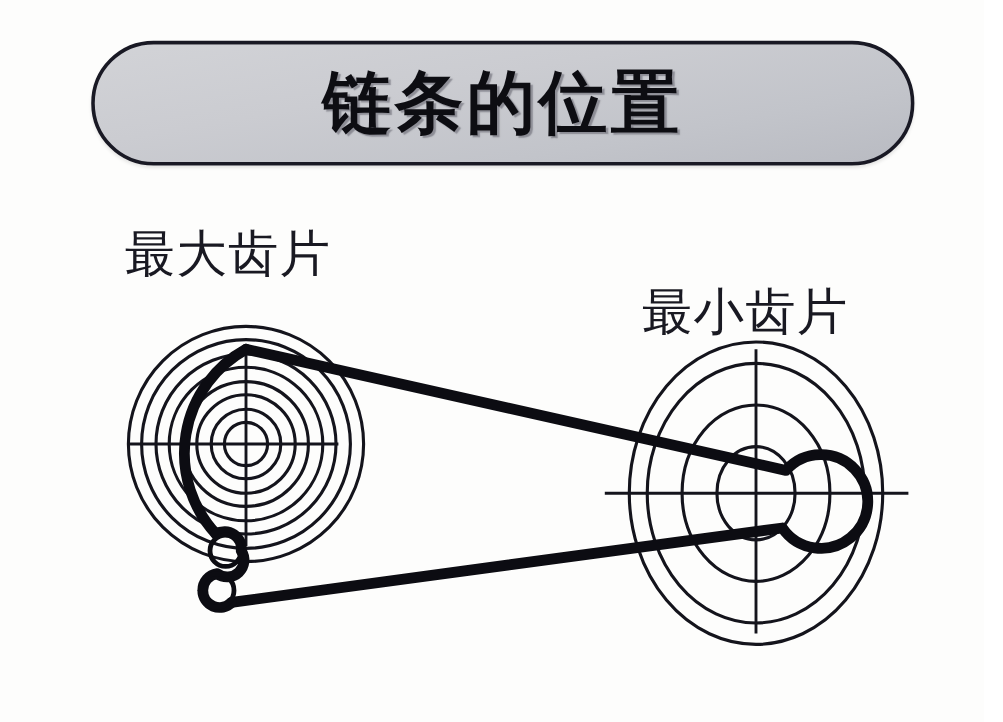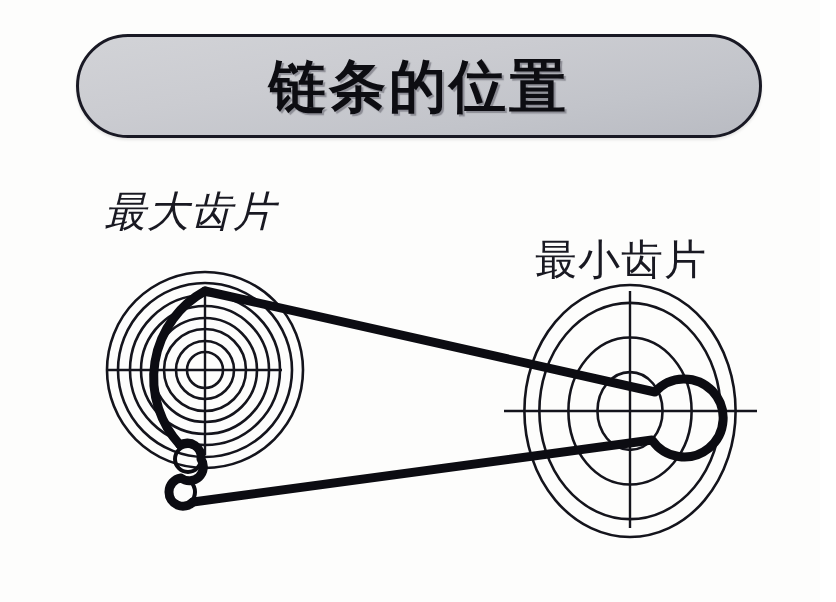--- a/index.html
+++ b/index.html
@@ -52,21 +52,21 @@
     position: absolute;
     font-family: "DejaVu Sans", "Liberation Sans", sans-serif;
     font-size: 42px;
     font-weight: 500;
     color: #191922;
     letter-spacing: 1px;
     line-height: 1;
     white-space: nowrap;
     user-select: none;
   }
-  #label-largest { left: 104px; top: 191px; font-style: italic; }
+  #label-largest { left: 104px; top: 191px; }
   #label-smallest { left: 535px; top: 191px; margin-top: 48px; }
 
   
   #diagram {
     position: absolute;
     left: 0;
     top: 0;
     width: 836px;
     height: 602px;
   }

